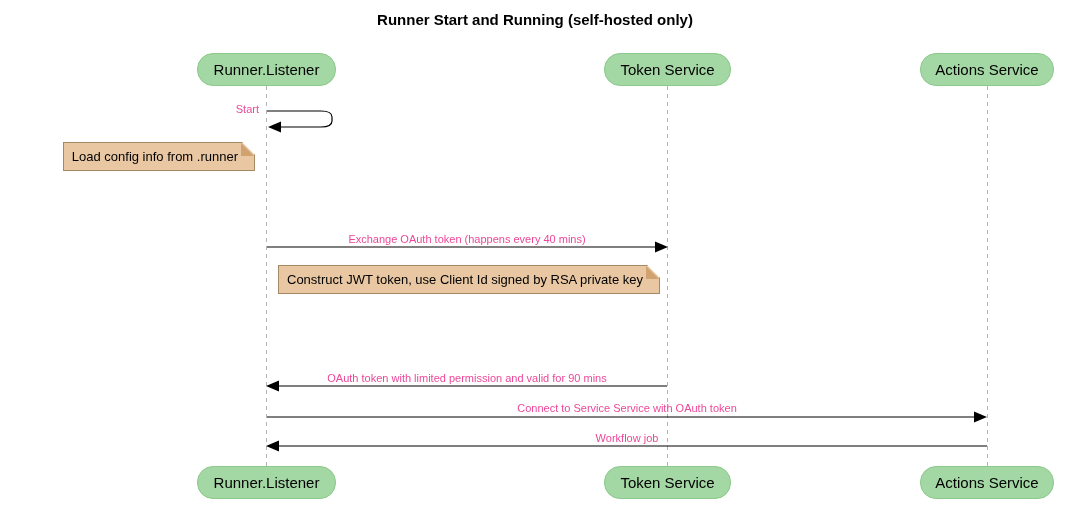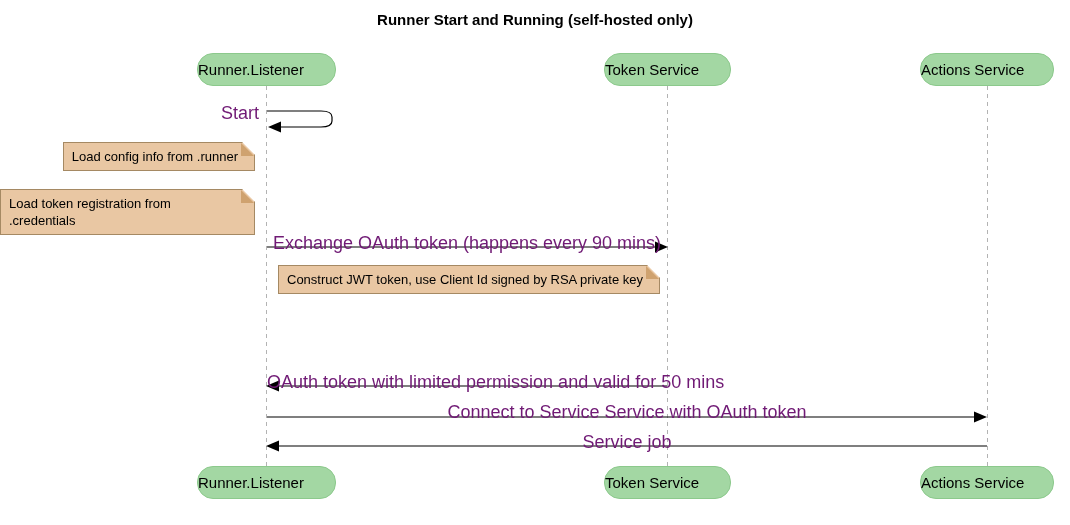--- a/index.html
+++ b/index.html
@@ -31,31 +31,31 @@
   .msg-line {
     stroke: var(--arrow, #000000);
     stroke-width: 1.2;
     fill: none;
   }
   .arrow-head { fill: var(--arrow, #000000); stroke: none; }
   .participant {
     position: absolute;
     height: 33px;
     line-height: 31px;
-    text-align: left;
+    text-align: center;
     font-size: 15px;
     color: #000;
     background: var(--participant-fill, #a3d7a3);
     border: 1px solid var(--participant-border, #8cc98c);
     border-radius: 16px;
   }
   .msg-label {
     position: absolute;
-    font-size: 18px;
-    color: #701a75;
+    font-size: 11px;
+    color: #ec4899;
     text-align: center;
     white-space: nowrap;
   }
   .msg-label.right-anchored { text-align: right; white-space: nowrap; }
   .note {
     position: absolute;
     background: var(--note-fill, #e9c7a3);
     border: 1px solid var(--note-border, #a58963);
     padding: 5px 16px 5px 8px;
     font-size: 13px;
@@ -105,22 +105,21 @@
 
   <div class="participant" style="left:197px; top:53px; width:139px;">Runner.Listener</div>
   <div class="participant" style="left:604px; top:53px; width:127px;">Token Service</div>
   <div class="participant" style="left:920px; top:53px; width:134px;">Actions Service</div>
 
   <div class="participant" style="left:197px; top:466px; width:139px;">Runner.Listener</div>
   <div class="participant" style="left:604px; top:466px; width:127px;">Token Service</div>
   <div class="participant" style="left:920px; top:466px; width:134px;">Actions Service</div>
 
   <div class="msg-label right-anchored" style="right:811px; top:103px;">Start</div>
-  <div class="msg-label" style="left:267px; top:233px; width:400px;">Exchange OAuth token (happens every 90 mins)</div>
-  <div class="msg-label" style="left:267px; top:372px; width:400px;">OAuth token with limited permission and valid for 50 mins</div>
+  <div class="msg-label" style="left:267px; top:233px; width:400px;">Exchange OAuth token (happens every 40 mins)</div>
+  <div class="msg-label" style="left:267px; top:372px; width:400px;">OAuth token with limited permission and valid for 90 mins</div>
   <div class="msg-label" style="left:267px; top:402px; width:720px;">Connect to Service Service with OAuth token</div>
-  <div class="msg-label" style="left:267px; top:432px; width:720px;">Service job</div>
+  <div class="msg-label" style="left:267px; top:432px; width:720px;">Workflow job</div>
 
   <div class="note" style="right:815px; top:142px;">Load config info from .runner</div>
-  <div class="note" style="right:815px; top:189px;">Load token registration from .credentials</div>
   <div class="note" style="left:278px; top:265px;text-align:right;">Construct JWT token, use Client Id signed by RSA private key</div>
 
 </div>
 
 </body></html>

